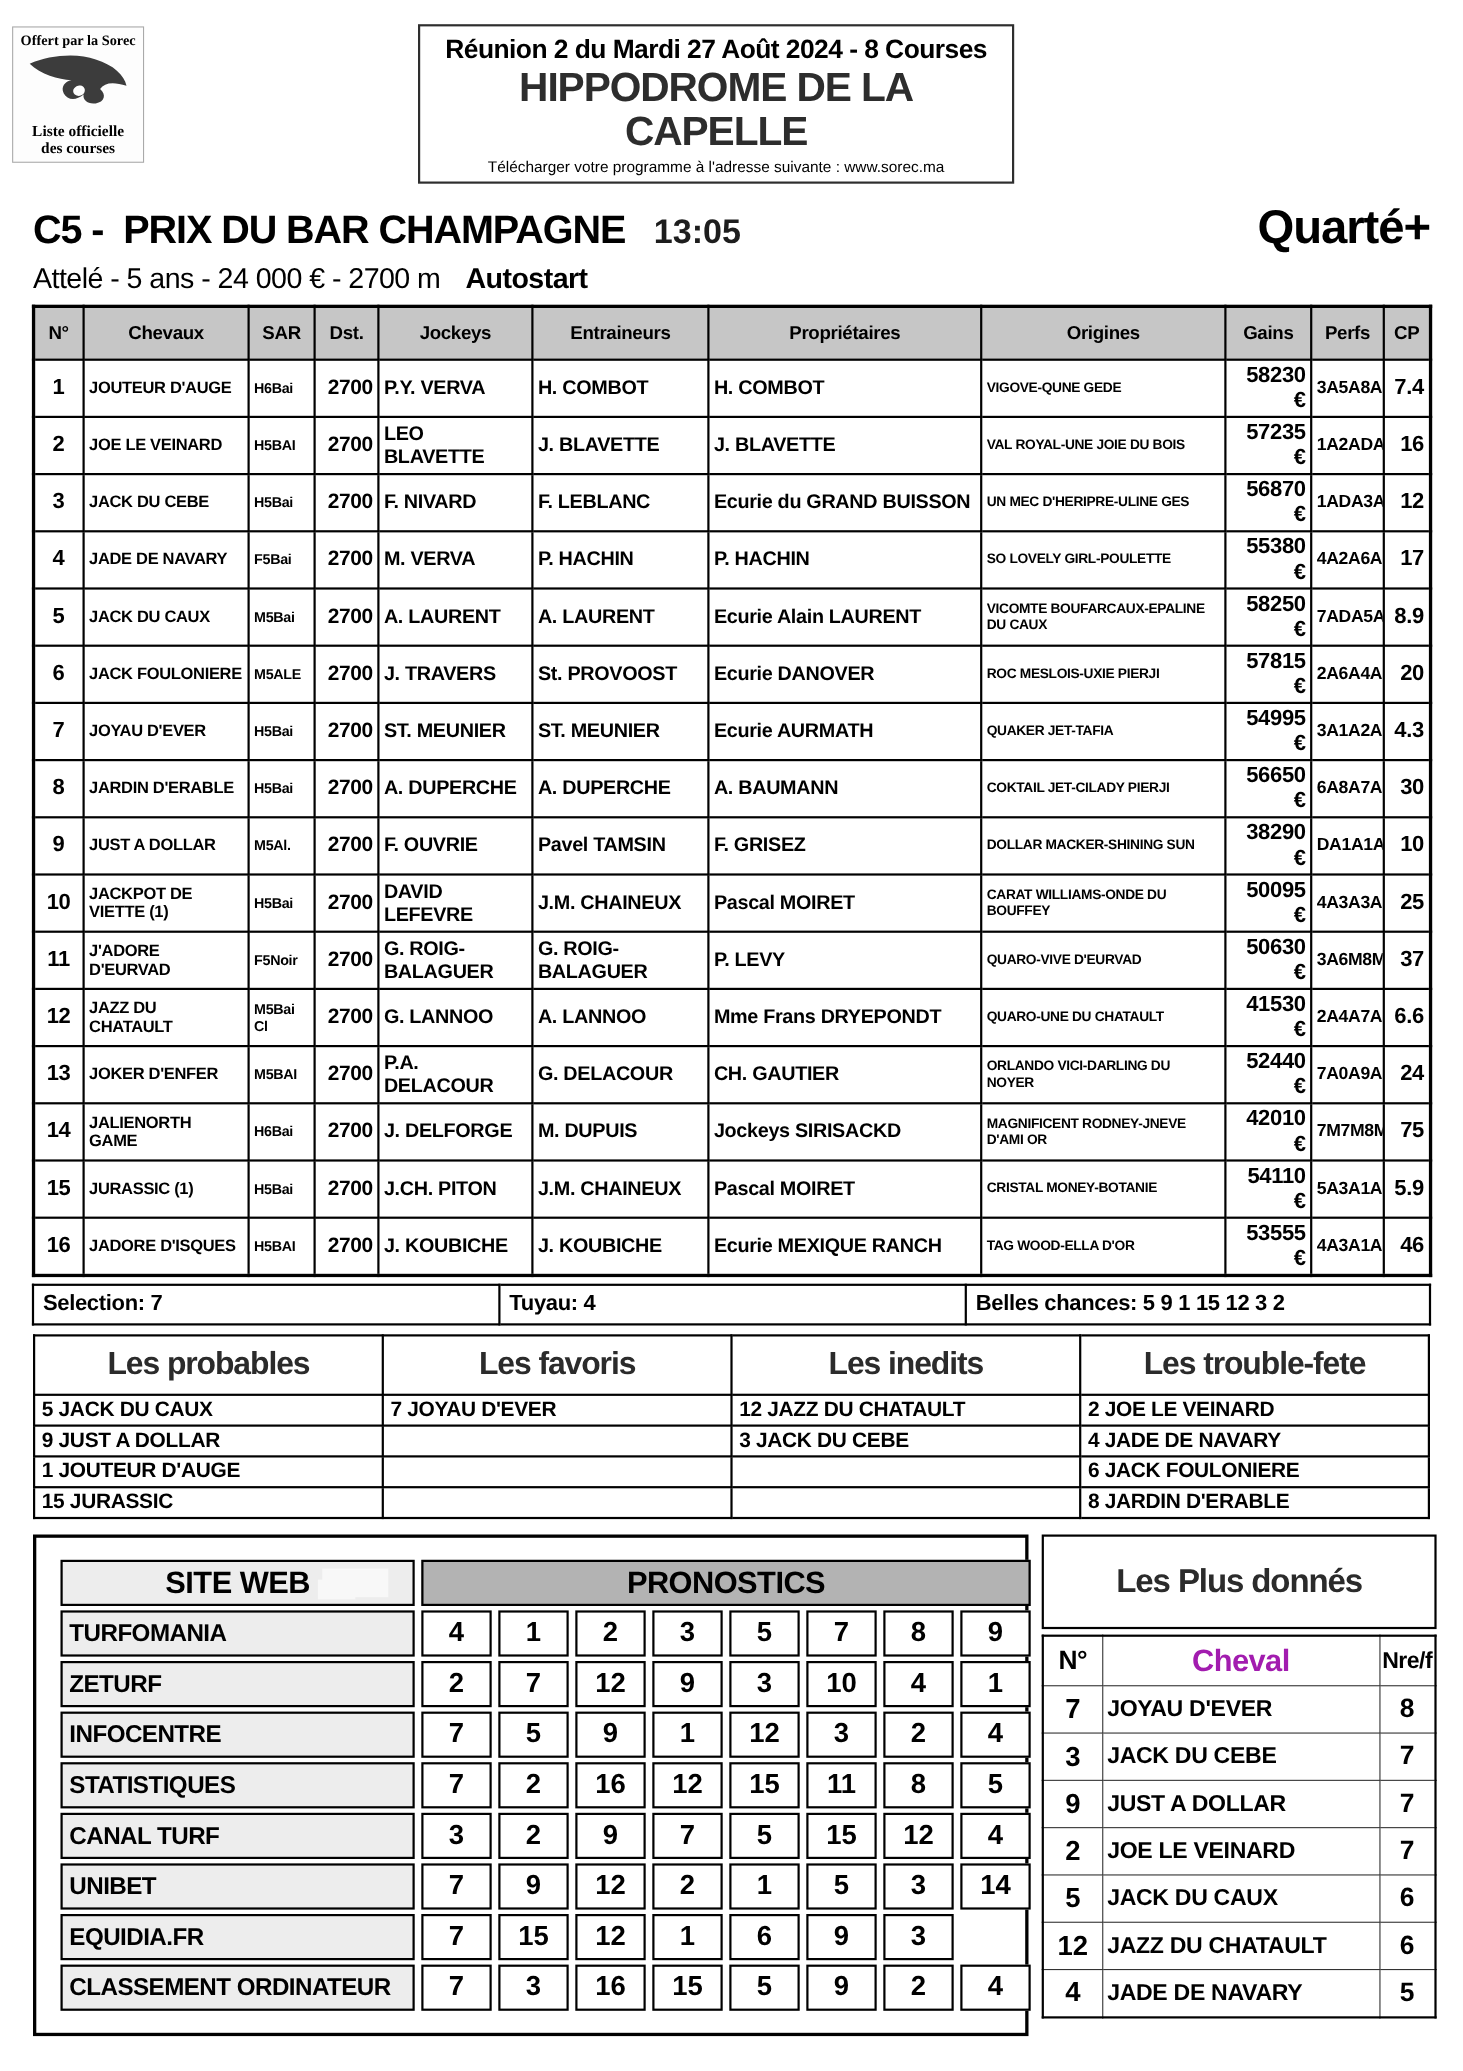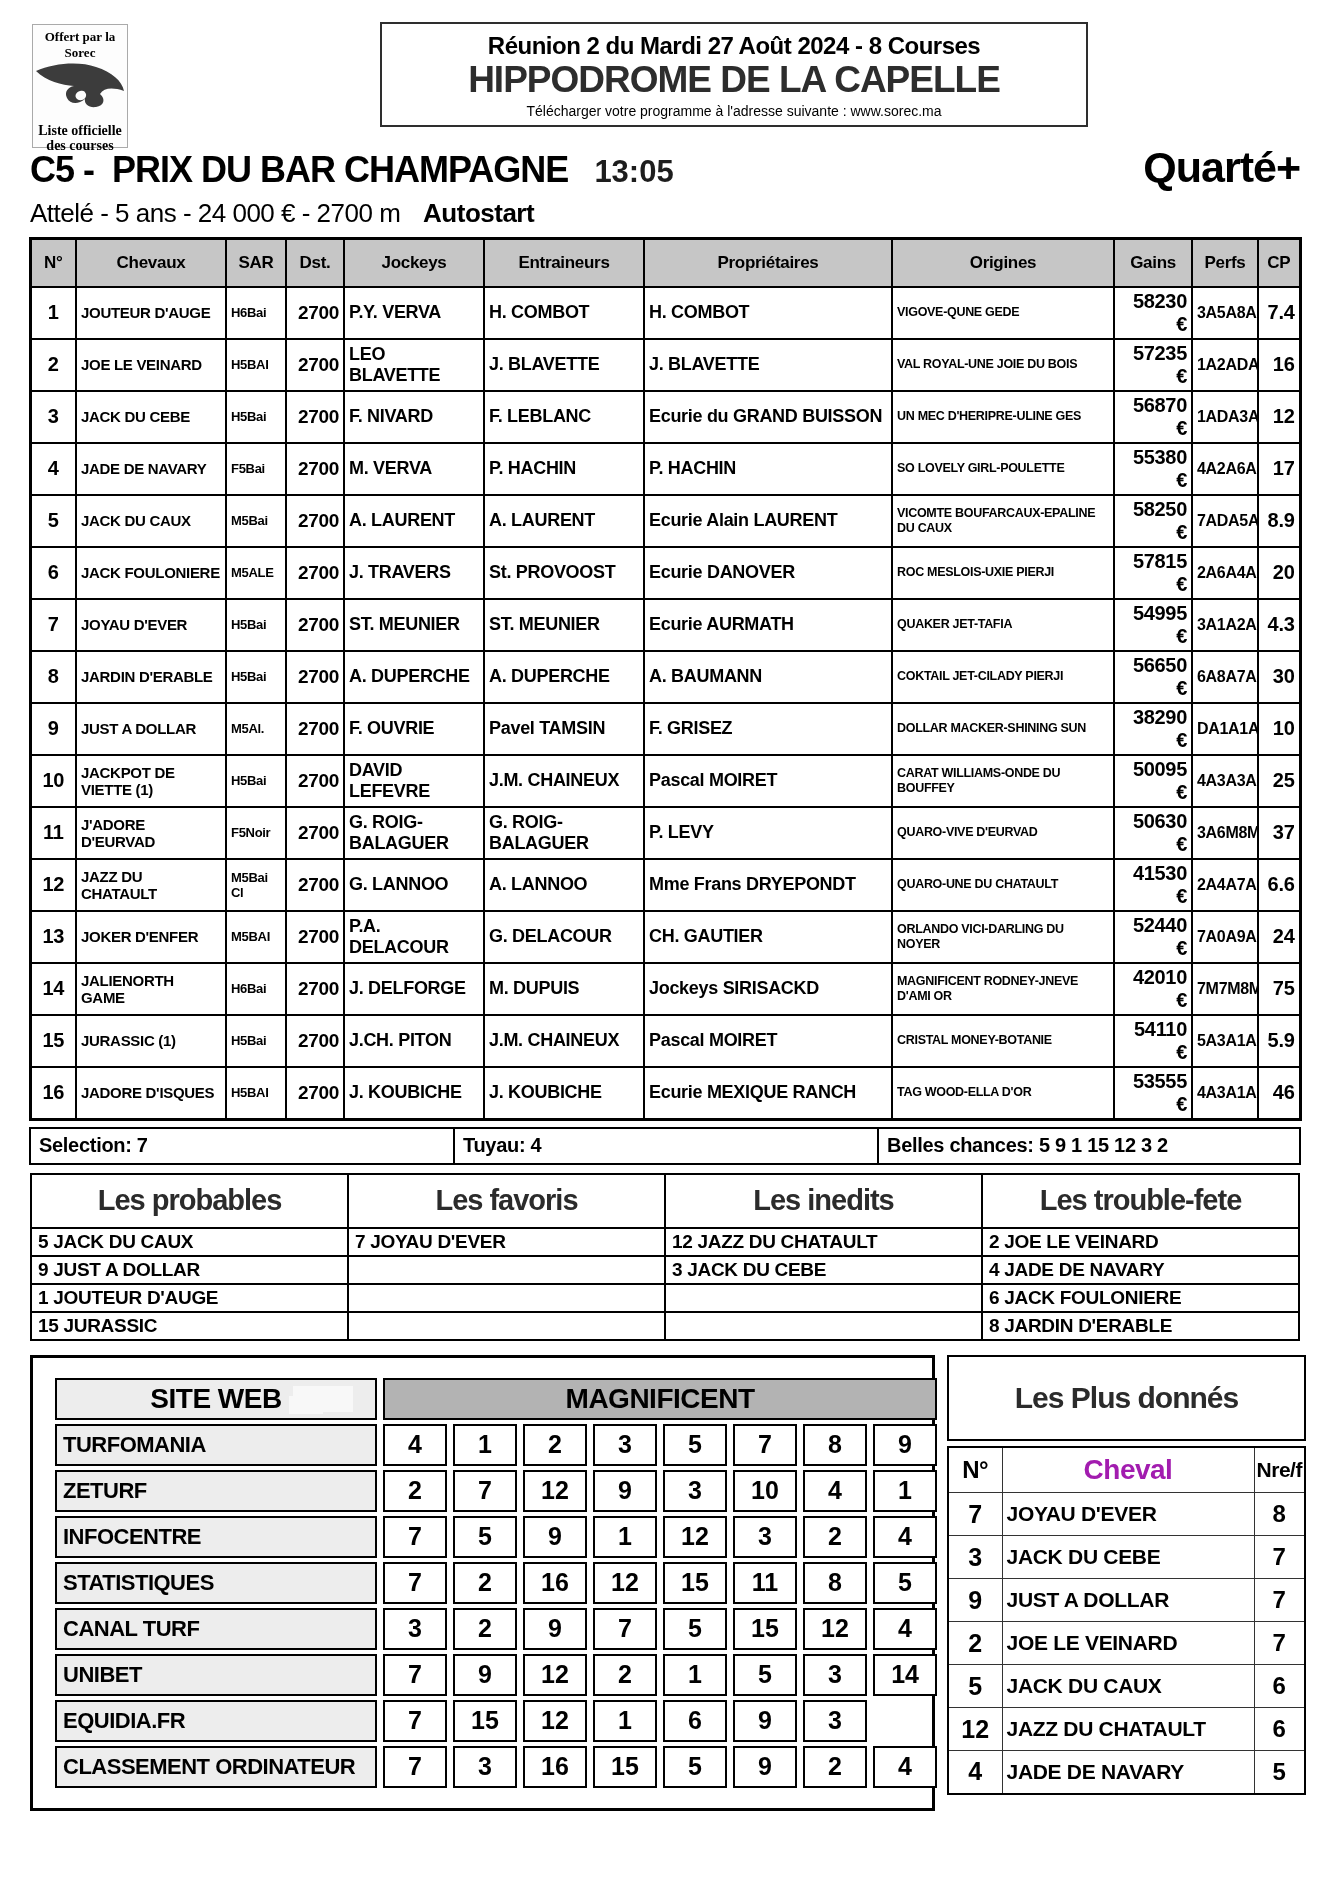--- a/index.html
+++ b/index.html
@@ -10,30 +10,30 @@
   }
   *{box-sizing:border-box;}
   html,body{margin:0;padding:0;}
   body{
     width:1330px;height:1883px;overflow:hidden;position:relative;
     background:#ffffff;color:var(--ink);
     font-family:"Liberation Sans",sans-serif;
   }
   
   .logo-box{
-    position:absolute;left:32px;top:24px;width:96px;height:124px;
+    position:absolute;left:11px;top:24px;width:120px;height:124px;
     border:1px solid #aaa;background:#fdfdfd;text-align:center;
     font-family:"Liberation Serif",serif;font-weight:bold;
     display:flex;flex-direction:column;align-items:center;justify-content:space-between;
     padding:4px 2px;
   }
   .logo-box .l1{font-size:13px;}
   .logo-box .l2{font-size:14px;line-height:15px;}
   .banner{
-    width:708px;margin:22px auto 0 auto;border:2px solid #2e2e2e;
+    width:542px;margin:22px auto 0 auto;border:2px solid #2e2e2e;
     text-align:center;padding:8px 6px 6px 6px;margin-left:380px;
   }
   .banner .b1{font-size:24px;font-weight:bold;letter-spacing:-0.5px;}
   .banner .b2{font-size:37px;font-weight:bold;color:#2d2d2d;letter-spacing:-1px;line-height:40px;}
   .banner .b3{font-size:14px;margin-top:3px;}
   
   .race-line{
     margin:16px 30px 0 30px;display:flex;align-items:baseline;
   }
   .race-code{font-size:36px;font-weight:bold;letter-spacing:-1px;}
@@ -475,21 +475,21 @@
           <col style="width:64px">
           <col style="width:64px">
         <col style="width:64px">
           <col style="width:64px">
           <col style="width:64px">
           <col style="width:64px">
       </colgroup>
       <tbody>
           <tr>
         <td class="site-hdr">SITE WEB</td>
-        <td class="prono-hdr" colspan="8">MAGNIFICENT</td>
+        <td class="prono-hdr" colspan="8">PRONOSTICS</td>
       </tr>
       </tbody>
         <tbody id="prono-body">
           <tr>
             <td class="site-cell">TURFOMANIA</td>
             <td class="num-cell">4</td>
             <td class="num-cell">1</td>
             <td class="num-cell">2</td>
             <td class="num-cell">3</td>
             <td class="num-cell">5</td>

